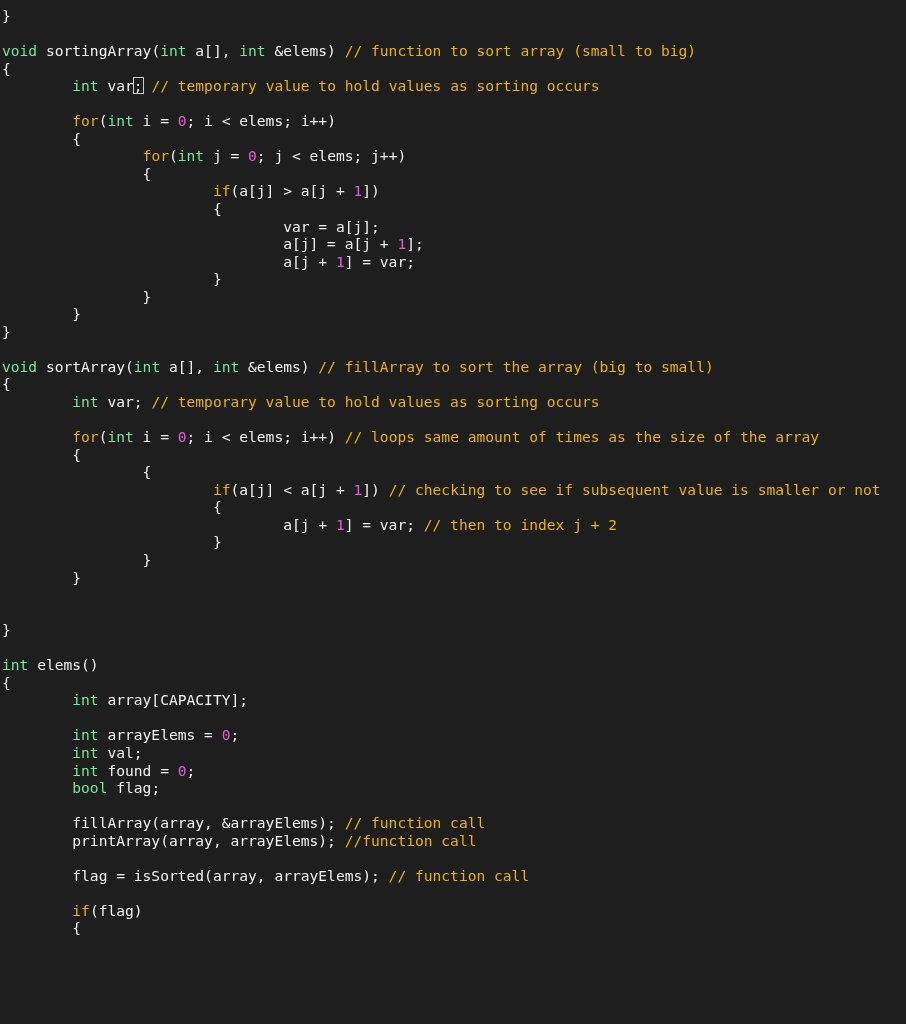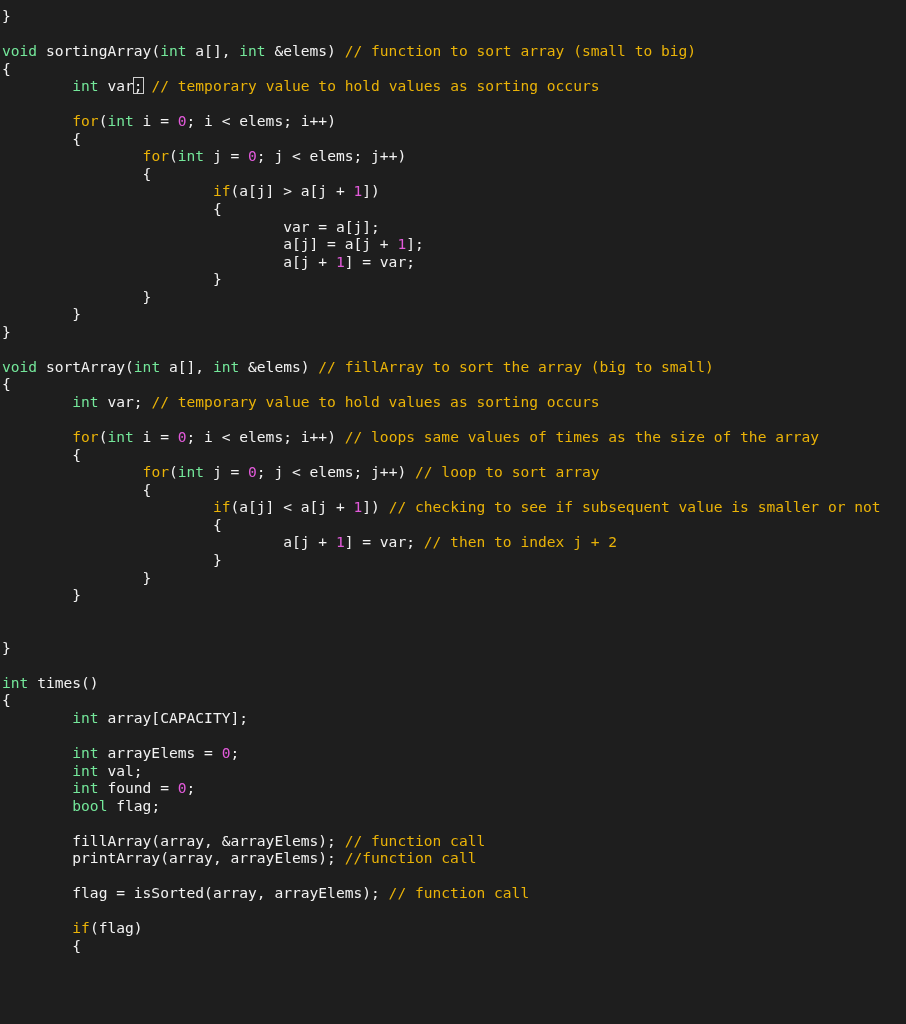--- a/index.html
+++ b/index.html
@@ -74,35 +74,34 @@
       <div class="line"><span>                                </span><span class="pln">a[j + </span><span class="num">1</span><span class="pln">] = var;</span></div>
       <div class="line"><span>                        </span><span class="pln">}</span></div>
       <div class="line"><span>                </span><span class="pln">}</span></div>
       <div class="line"><span>        </span><span class="pln">}</span></div>
       <div class="line"><span class="pln">}</span></div>
       <div class="line">&nbsp;</div>
       <div class="line"><span class="kw">void</span><span class="pln"> sortArray(</span><span class="kw">int</span><span class="pln"> a[], </span><span class="kw">int</span><span class="pln"> &amp;elems) </span><span class="cmt">// fillArray to sort the array (big to small)</span></div>
       <div class="line"><span class="pln">{</span></div>
       <div class="line"><span>        </span><span class="kw">int</span><span class="pln"> var; </span><span class="cmt">// temporary value to hold values as sorting occurs</span></div>
       <div class="line">&nbsp;</div>
-      <div class="line"><span>        </span><span class="ctl">for</span><span class="pln">(</span><span class="kw">int</span><span class="pln"> i = </span><span class="num">0</span><span class="pln">; i &lt; elems; i++) </span><span class="cmt">// loops same values of times as the size of the array</span></div>
+      <div class="line"><span>        </span><span class="ctl">for</span><span class="pln">(</span><span class="kw">int</span><span class="pln"> i = </span><span class="num">0</span><span class="pln">; i &lt; elems; i++) </span><span class="cmt">// loops same amount of times as the size of the array</span></div>
       <div class="line"><span>        </span><span class="pln">{</span></div>
-      <div class="line"><span>                </span><span class="ctl">for</span><span class="pln">(</span><span class="kw">int</span><span class="pln"> j = </span><span class="num">0</span><span class="pln">; j &lt; elems; j++) </span><span class="cmt">// loop to sort array</span></div>
       <div class="line"><span>                </span><span class="pln">{</span></div>
       <div class="line"><span>                        </span><span class="ctl">if</span><span class="pln">(a[j] &lt; a[j + </span><span class="num">1</span><span class="pln">]) </span><span class="cmt">// checking to see if subsequent value is smaller or not</span></div>
       <div class="line"><span>                        </span><span class="pln">{</span></div>
       <div class="line"><span>                                </span><span class="pln">a[j + </span><span class="num">1</span><span class="pln">] = var; </span><span class="cmt">// then to index j + 2</span></div>
       <div class="line"><span>                        </span><span class="pln">}</span></div>
       <div class="line"><span>                </span><span class="pln">}</span></div>
       <div class="line"><span>        </span><span class="pln">}</span></div>
       <div class="line">&nbsp;</div>
       <div class="line">&nbsp;</div>
       <div class="line"><span class="pln">}</span></div>
       <div class="line">&nbsp;</div>
-      <div class="line"><span class="kw">int</span><span class="pln"> times()</span></div>
+      <div class="line"><span class="kw">int</span><span class="pln"> elems()</span></div>
       <div class="line"><span class="pln">{</span></div>
       <div class="line"><span>        </span><span class="kw">int</span><span class="pln"> array[CAPACITY];</span></div>
       <div class="line">&nbsp;</div>
       <div class="line"><span>        </span><span class="kw">int</span><span class="pln"> arrayElems = </span><span class="num">0</span><span class="pln">;</span></div>
       <div class="line"><span>        </span><span class="kw">int</span><span class="pln"> val;</span></div>
       <div class="line"><span>        </span><span class="kw">int</span><span class="pln"> found = </span><span class="num">0</span><span class="pln">;</span></div>
       <div class="line"><span>        </span><span class="kw">bool</span><span class="pln"> flag;</span></div>
       <div class="line">&nbsp;</div>
       <div class="line"><span>        </span><span class="pln">fillArray(array, &amp;arrayElems); </span><span class="cmt">// function call</span></div>
       <div class="line"><span>        </span><span class="pln">printArray(array, arrayElems); </span><span class="cmt">//function call</span></div>

